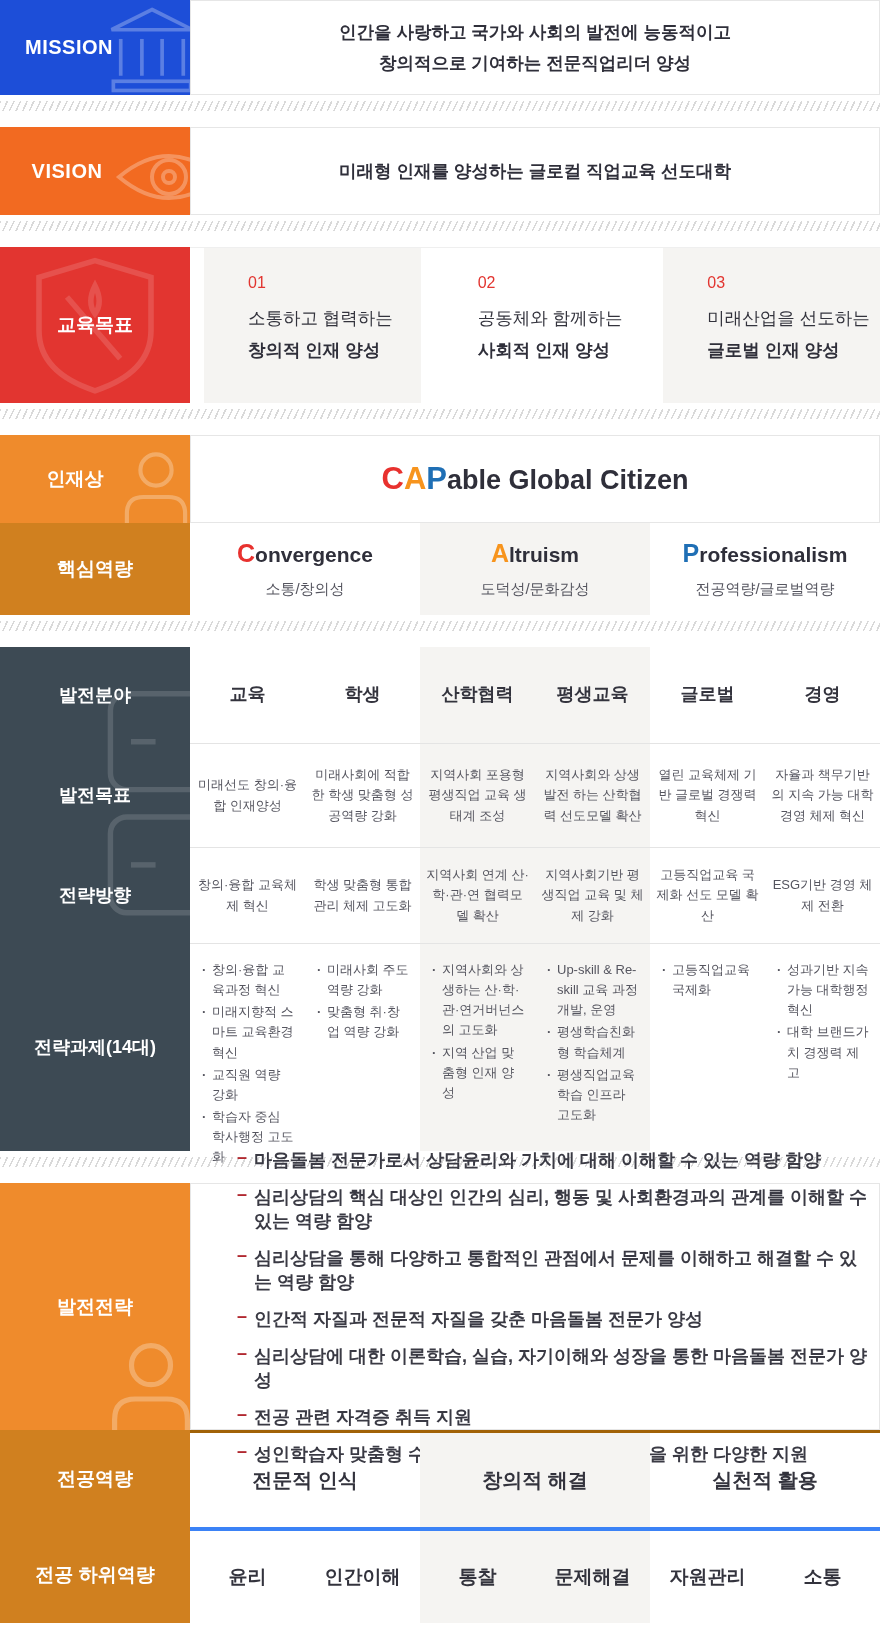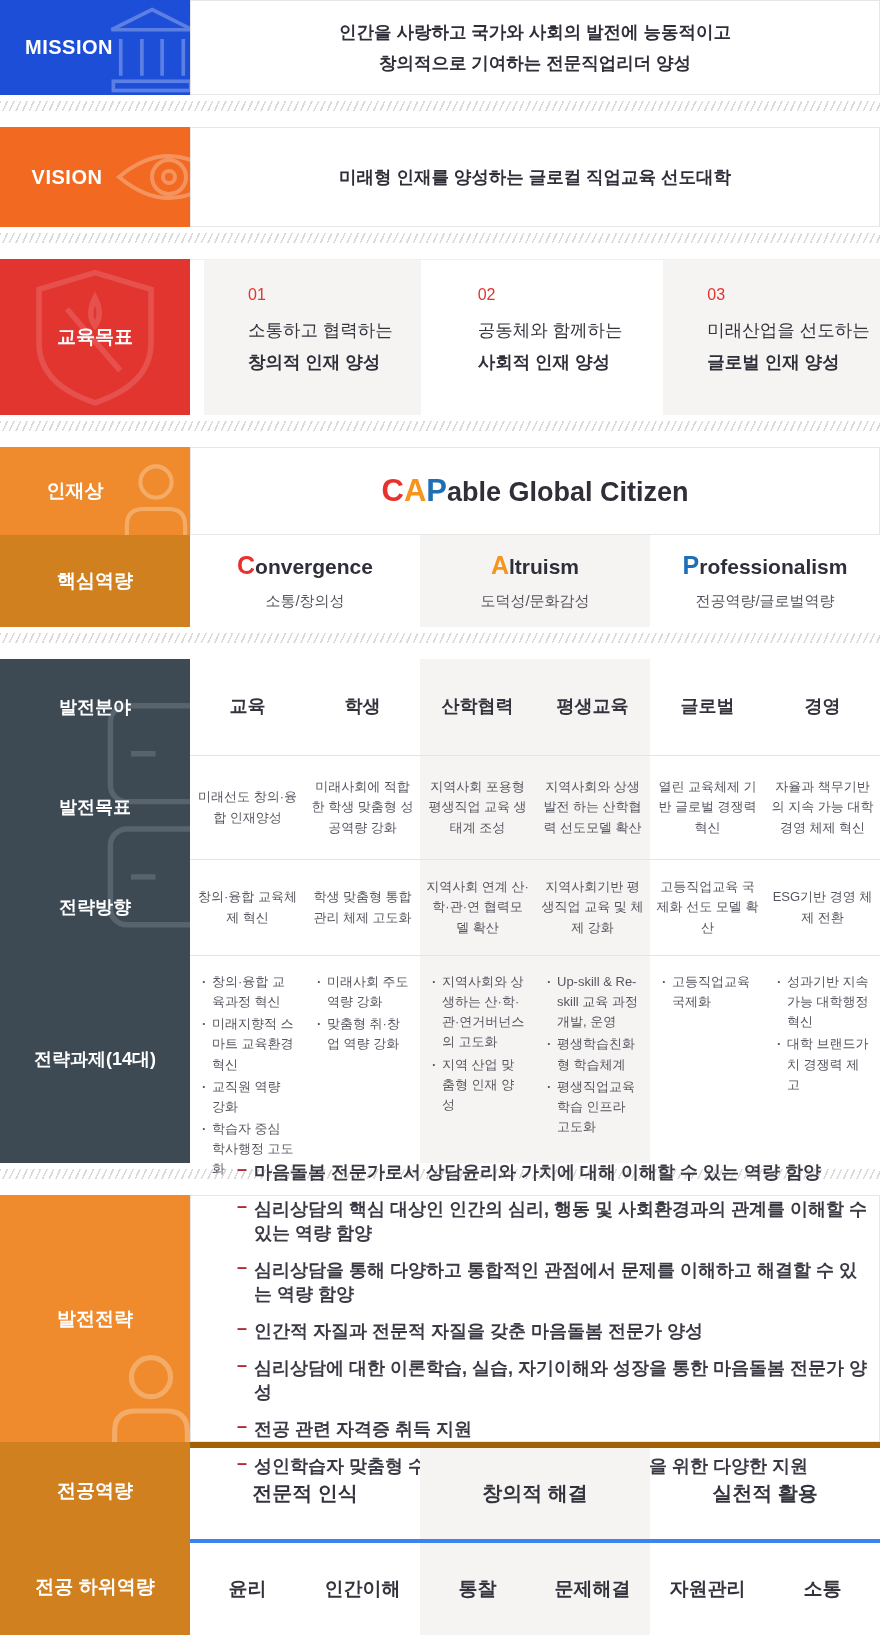--- a/index.html
+++ b/index.html
@@ -87,21 +87,21 @@
     </div>
     <div class="content boxed">
       <p class="statement">
         <span>인간을 사랑하고 국가와 사회의 발전에 능동적이고</span><br>
         <span>창의적으로 기여하는 전문직업리더 양성</span>
       </p>
     </div>
   </section>
   <div class="divider"></div>
 
-  <section class="sec" style="height:100px">
+  <section class="sec" style="height:88px">
     <div class="side bg-orange">
       <span class="side-label en" style="margin-right:56px">VISION</span>
       <svg class="wm" style="right:-34px;top:6px" width="110" height="88" viewBox="0 0 110 88">
         <path d="M5 44 Q55 2 105 44 Q55 86 5 44 Z"></path>
         <circle cx="55" cy="44" r="17"></circle>
         <circle cx="55" cy="44" r="6"></circle>
       </svg>
     </div>
     <div class="content boxed">
       <p class="statement">미래형 인재를 양성하는 글로컬 직업교육 선도대학</p>
@@ -270,21 +270,21 @@
       <div class="bullet">심리상담에 대한 이론학습, 실습, 자기이해와 성장을 통한 마음돌봄 전문가 양성</div>
       <div class="bullet">전공 관련 자격증 취득 지원</div>
       <div class="bullet">성인학습자 맞춤형 수업 운영, 재학생 만족도 향상을 위한 다양한 지원</div>
     </div>
   </section>
 
   <section class="sec" style="height:97px">
     <div class="side bg-orange-deep">
       <span class="side-label ko">전공역량</span>
     </div>
-    <div class="major-grid" style="border-top:6px solid #a16207">
+    <div class="major-grid" style="border-top:3px solid #a16207">
       <div class="major-col">전문적 인식</div>
       <div class="major-col gray-band">창의적 해결</div>
       <div class="major-col">실천적 활용</div>
     </div>
   </section>
 
   <section class="sec" style="height:96px">
     <div class="side bg-orange-deep">
       <span class="side-label ko">전공 하위역량</span>
     </div>

